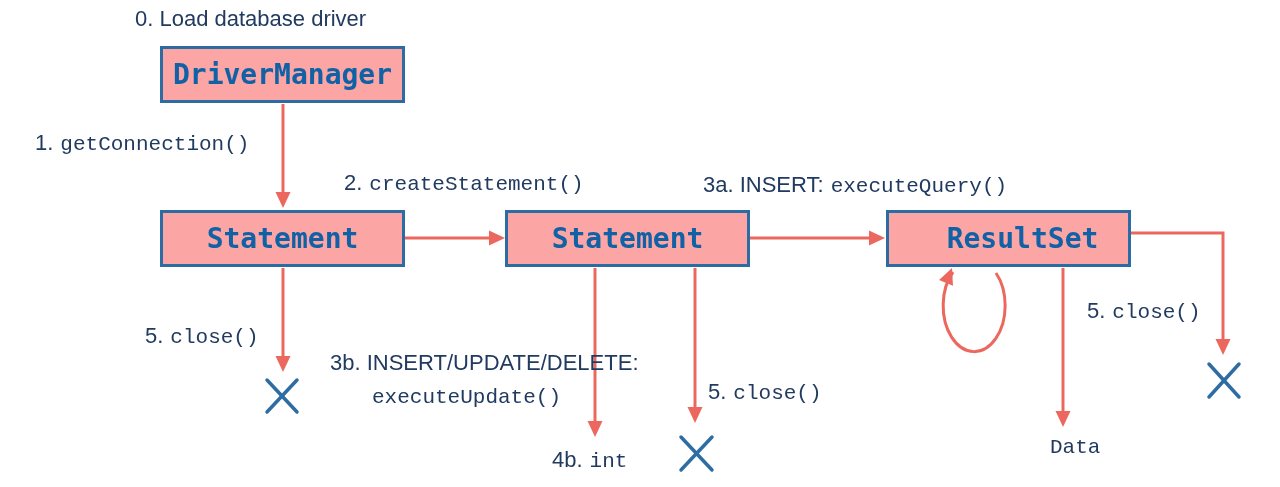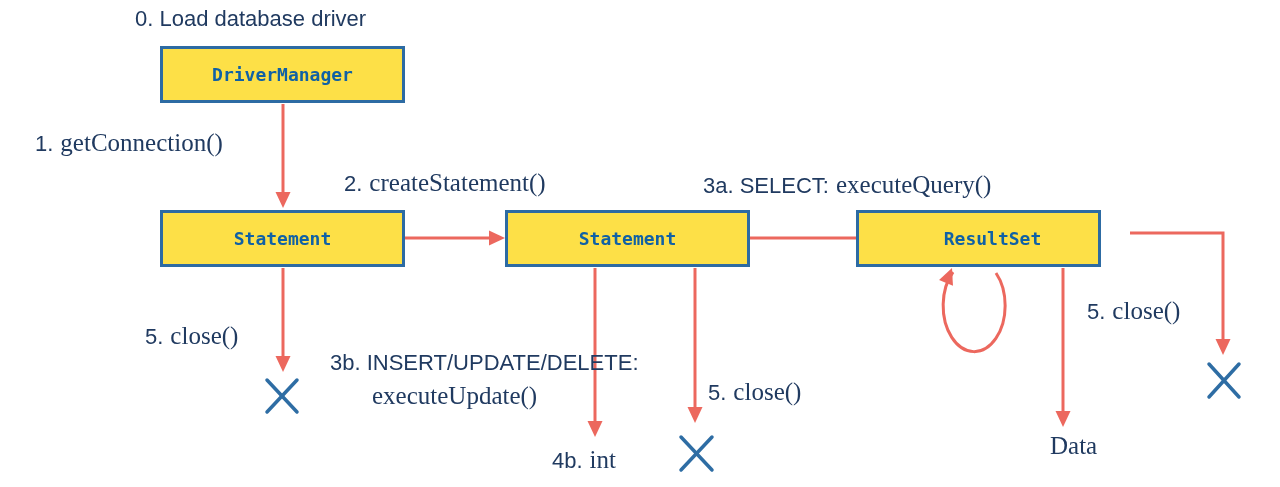--- a/index.html
+++ b/index.html
@@ -7,28 +7,28 @@
     position:relative; width:1280px; height:487px;
     background:var(--background,#fff); overflow:hidden;
     font-family:"Liberation Sans", sans-serif;
   }
   .arrow-layer { position:absolute; left:0; top:0; width:1280px; height:487px; }
   .arrow  { stroke:var(--arrow,#ec685e); stroke-width:3; fill:none; }
   .ahead  { fill:var(--arrow,#ec685e); stroke:none; }
   .xmark  { stroke:var(--x-mark,#2e6da4); stroke-width:3.5; fill:none; stroke-linecap:round; }
   .node {
     position:absolute; width:245px; height:57px; box-sizing:border-box;
-    border:3px solid var(--box-border,#2d6ba3); background:#fde047;
+    border:3px solid var(--box-border,#2d6ba3); background:#fca5a5;
     display:flex; align-items:center; justify-content:center;
     font-family:"DejaVu Sans Mono", monospace; font-weight:bold;
-    font-size:18px; color:var(--box-text,#1061a5);
+    font-size:28px; color:var(--box-text,#1061a5);
   }
   .lbl { position:absolute; color:var(--label-text,#203a60); font-size:22px; white-space:nowrap; line-height:26px;text-align:right; }
   .pre  { font-family:"Liberation Sans", sans-serif; margin-right:7px; }
-  .code { font-family:Liberation Serif, serif; font-size:25px; }
+  .code { font-family:Liberation Mono, monospace; font-size:21px; }
   .pre:empty, .code:empty { display:none; }
 </style>
 </head>
 <body>
 
 <div class="stage">
 
   <svg class="arrow-layer" viewBox="0 0 1280 487" xmlns="http://www.w3.org/2000/svg">
 
     <g>
@@ -86,33 +86,33 @@
     </g>
     <g>
       <line class="xmark" x1="1209" y1="364" x2="1239" y2="397"></line>
       <line class="xmark" x1="1239" y1="364" x2="1209" y2="397"></line>
     </g>
   </svg>
 
   <div class="node" style="left:160px; top:46px;">DriverManager</div>
   <div class="node" style="left:160px; top:210px;">Statement</div>
   <div class="node" style="left:505px; top:210px;">Statement</div>
-  <div class="node" style="left:856px; top:210px;padding-left:28px;">ResultSet</div>
+  <div class="node" style="left:886px; top:210px;padding-left:28px;">ResultSet</div>
 
   <div class="lbl" style="left:135px; top:6px;">
     <span class="pre">0. Load database driver</span>
   </div>
   <div class="lbl" style="left:35px; top:130px;">
     <span class="pre">1.</span><span class="code">getConnection()</span>
   </div>
   <div class="lbl" style="left:344px; top:170px;">
     <span class="pre">2.</span><span class="code">createStatement()</span>
   </div>
   <div class="lbl" style="left:703px; top:172px;">
-    <span class="pre">3a. SELECT:</span><span class="code">executeQuery()</span>
+    <span class="pre">3a. INSERT:</span><span class="code">executeQuery()</span>
   </div>
   <div class="lbl" style="left:145px; top:323px;">
     <span class="pre">5.</span><span class="code">close()</span>
   </div>
   <div class="lbl" style="left:330px; top:350px;">
     <span class="pre">3b. INSERT/UPDATE/DELETE:</span>
   </div>
   <div class="lbl" style="left:372px; top:383px;">
     <span class="code">executeUpdate()</span>
   </div>

